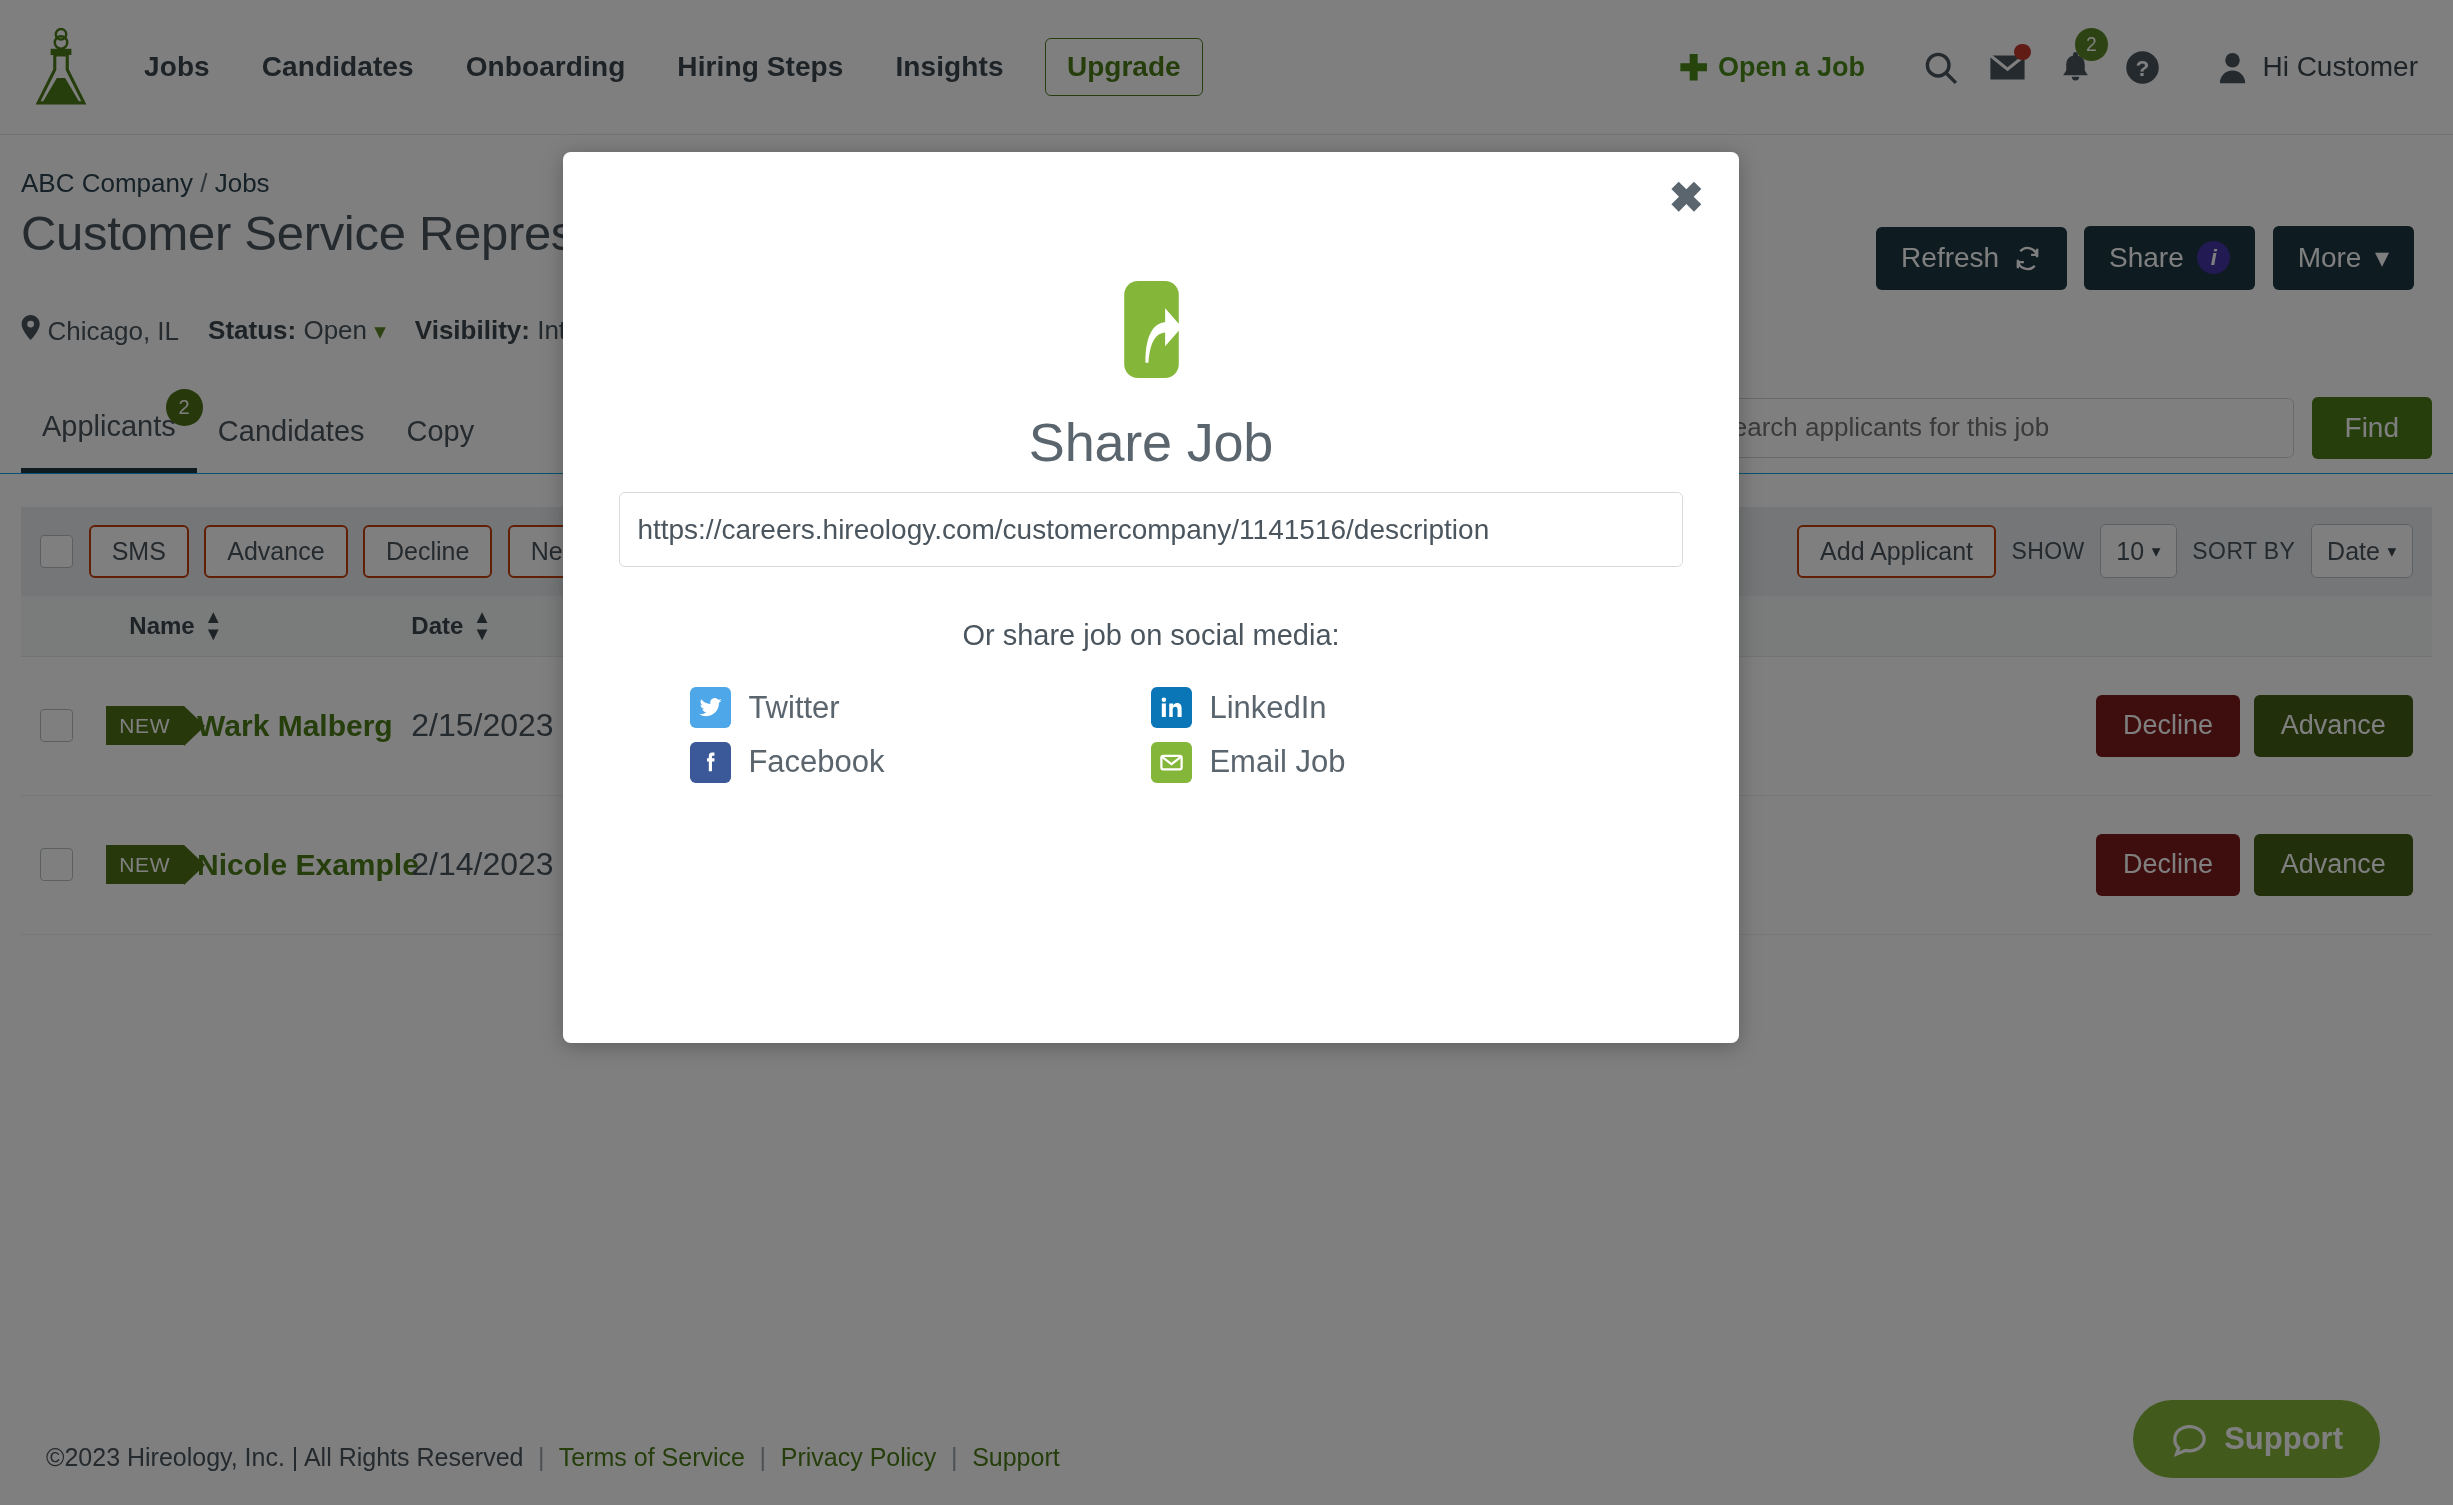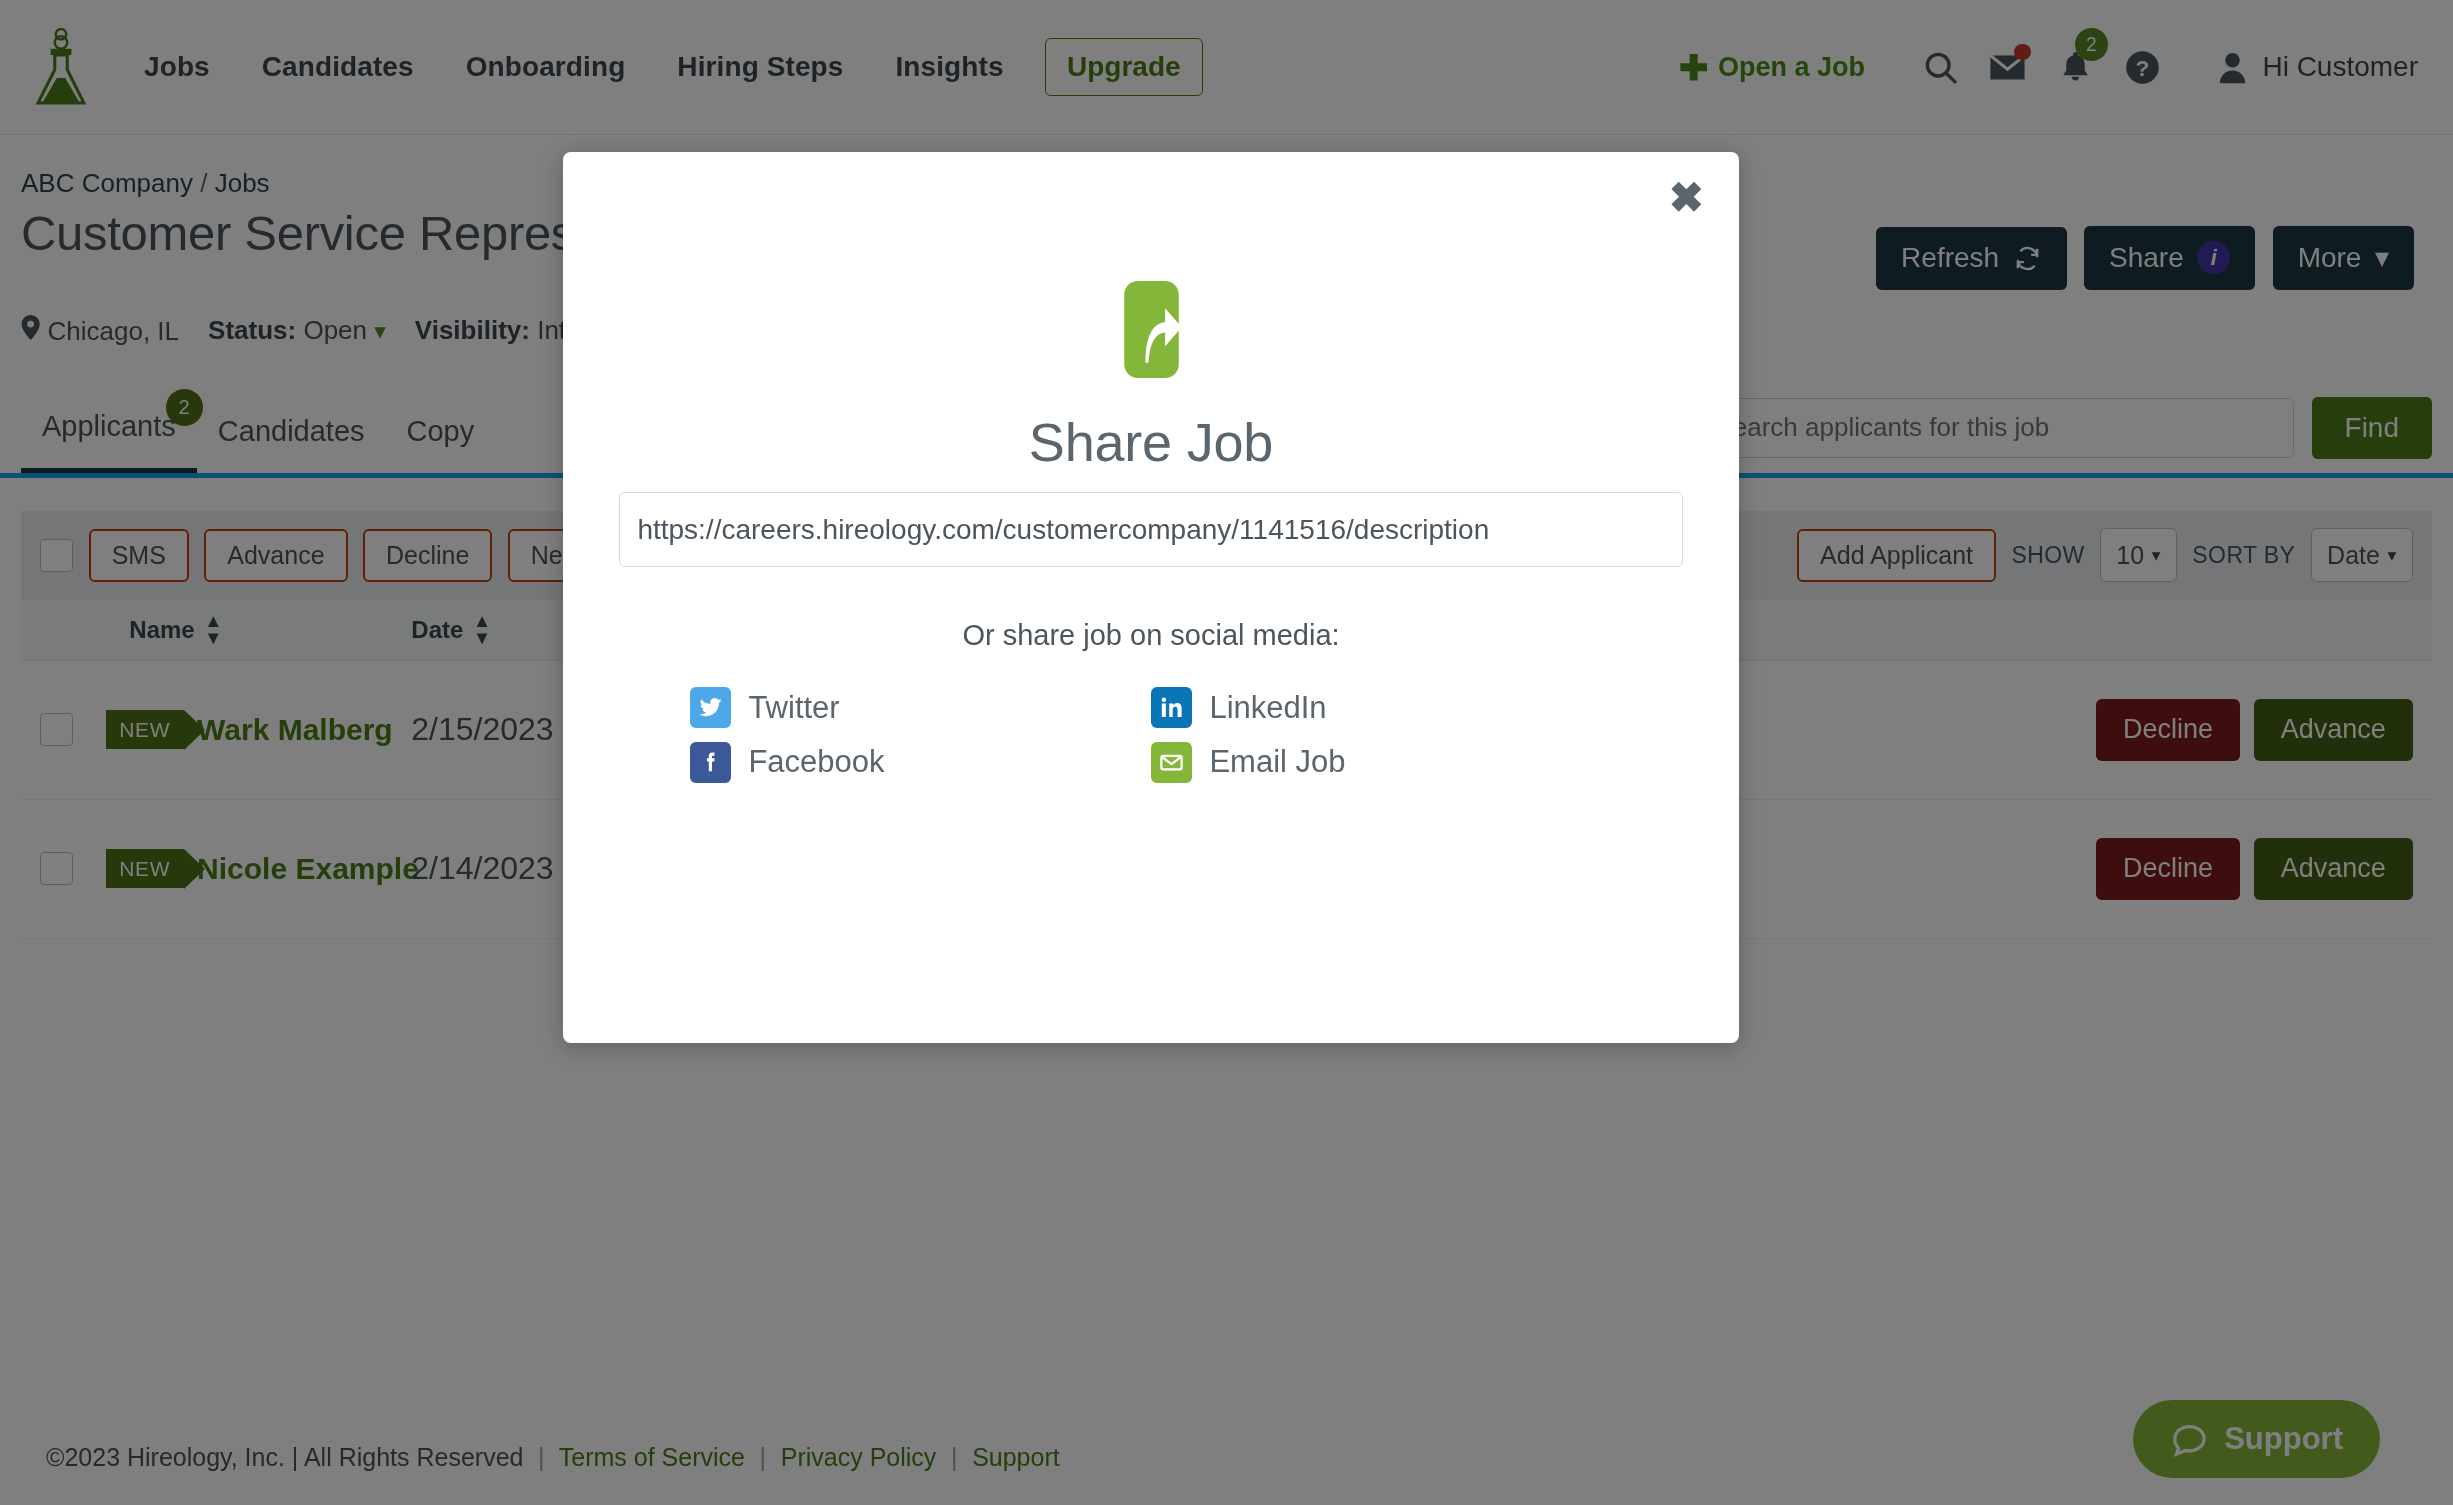--- a/index.html
+++ b/index.html
@@ -101,21 +101,21 @@
     font-size: 26px; color: #4a555e; margin-top: 25px;
     flex-wrap: nowrap; overflow: hidden;
   }
   .meta-row b { color: #3c464e; }
   .caret-green { color: #5c8727; font-size: 23px; }
 
   
   .tabs {
     display: flex; align-items: flex-end; gap: 0;
     padding: 0 21px; margin-top: 50px;
-    border-bottom: 5px solid #0ea5e9;
+    border-bottom: 1px solid #0ea5e9;
     position: relative;
   }
   .tab {
     font-size: 29px; color: #4a555e;
     padding: 0 21px 25px 21px; cursor: pointer;
     position: relative; white-space: nowrap;
   }
   .tab.active { border-bottom: 5.8px solid #1d3640; color: #4a555e; }
   .tab-badge {
     position: absolute; top: -21px; right: -5.8px;

